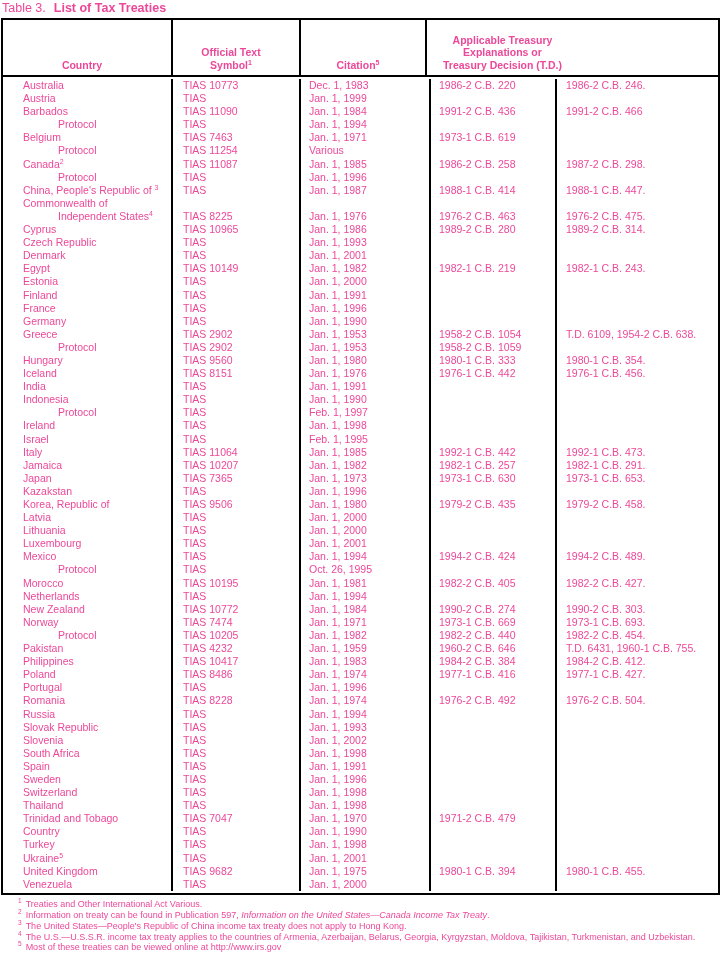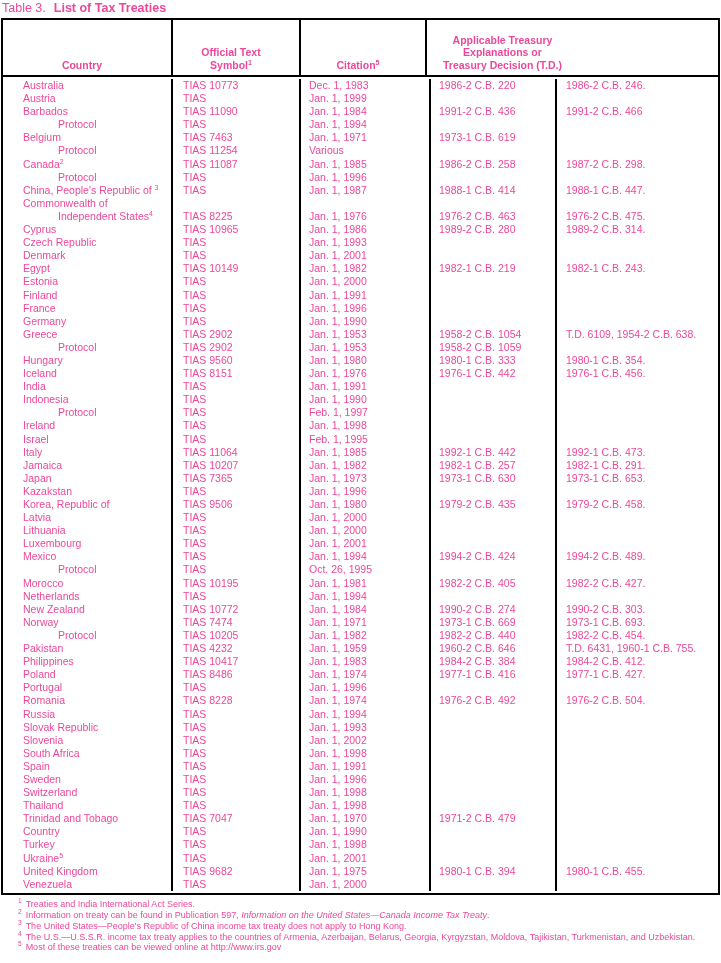--- a/index.html
+++ b/index.html
@@ -579,21 +579,21 @@
           <div class="cell c4"></div>
           <div class="cell c5"></div>
         </div>
       </div>
 
   </div>
 
   <div class="footnotes">
 
       <div class="footnote">
-        <sup class="fn-marker">1</sup><span>Treaties and India International Act Series.</span><i></i><span></span>
+        <sup class="fn-marker">1</sup><span>Treaties and Other International Act Various.</span><i></i><span></span>
       </div>
 
       <div class="footnote">
         <sup class="fn-marker">2</sup><span>Information on treaty can be found in Publication 597, </span><i>Information on the United States—Canada Income Tax Treaty</i><span>.</span>
       </div>
 
       <div class="footnote">
         <sup class="fn-marker">3</sup><span>The United States—People's Republic of China income tax treaty does not apply to Hong Kong.</span><i></i><span></span>
       </div>
 

